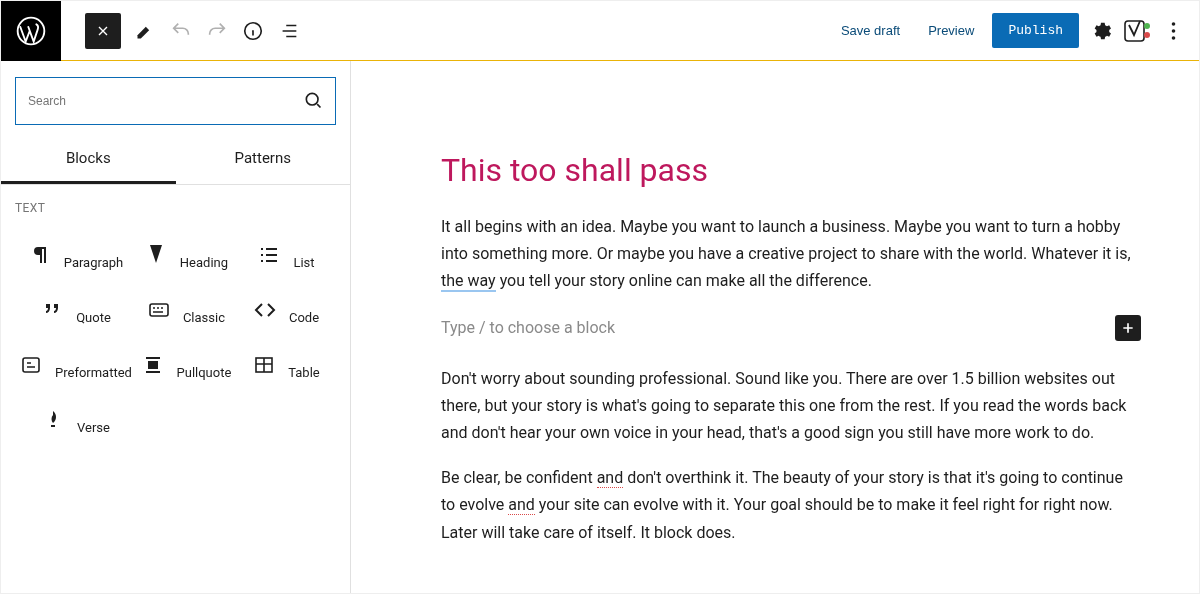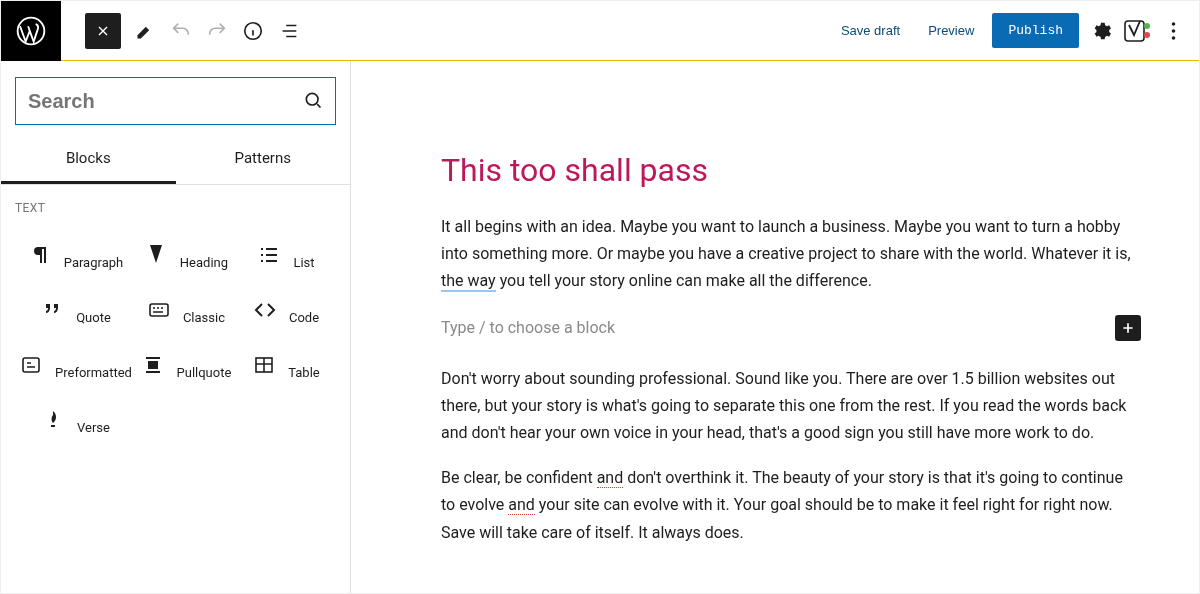--- a/index.html
+++ b/index.html
@@ -15,21 +15,21 @@
 .topbar-right { margin-left: auto; display: flex; align-items: center; gap: 8px; padding-right: 12px; }
 .link-btn { color: #0a4b78; background: none; border: none; cursor: pointer; padding: 8px 10px; font-size: 13px; }
 .publish-btn { background: #0a6bb5; color: #fff; border: none; border-radius: 2px; padding: 10px 16px; font-size: 13px; font-weight: 500; cursor: pointer; font-family: Liberation Mono, monospace; }
 .gear, .yoast, .kebab { width: 28px; height: 28px; display: flex; align-items: center; justify-content: center; cursor: pointer; }
 
 
 .content-row { display: flex; flex: 1; overflow: hidden; }
 .sidebar { width: 350px; border-right: 1px solid #e0e0e0; display: flex; flex-direction: column; overflow-y: auto; }
 .search-wrap { padding: 16px 14px 10px; }
 .search-box { width: 100%; border: 1px solid #0a6bb5; display: flex; align-items: center; height: 48px; padding: 0 12px; }
-.search-box input { flex: 1; border: none; outline: none; font-size: 20px; color: #8b5cf6; background: transparent; font-weight: bold; }
+.search-box input { flex: 1; border: none; outline: none; font-size: 12px; color: #8b5cf6; background: transparent; }
 .search-box input::placeholder { color: #757575; }
 .tabs { display: flex; border-bottom: 1px solid #e0e0e0; }
 .tab { flex: 1; padding: 14px 0; text-align: center; font-size: 15px; color: #1e1e1e; cursor: pointer; border-bottom: 3px solid transparent; }
 .tab.active { border-bottom: 3.5px solid #1e1e1e; color: #1e1e1e; }
 .section-label { font-size: 12px; color: #757575; padding: 16px 14px 8px; text-transform: uppercase; letter-spacing: 0.4px; }
 .block-grid { display: grid; grid-template-columns: repeat(3, 1fr); padding: 4px 14px; }
 .block-tile { display: flex; flex-direction: row; align-items: flex-end; justify-content: center; padding: 16px 4px 12px; cursor: pointer; gap: 12px; }
 .block-tile svg { width: 24px; height: 24px; }
 .block-tile .bl { font-size: 13px; color: #1e1e1e; }
 
@@ -211,18 +211,18 @@
         <div class="placeholder-row">
           <span class="placeholder-text">Type / to choose a block</span>
           <span class="add-block">
             <svg width="16" height="16" viewBox="0 0 24 24" stroke="#fff" stroke-width="2.5">
                 <path d="M12 5v14M5 12h14"></path>
               </svg>
           </span>
         </div>
         <p class="para">Don't worry about sounding professional. Sound like you. There are over 1.5 billion websites out there, but your story is what's going to separate this one from the rest. If you read the words back and don't hear your own voice in your head, that's a good sign you still have more work to do.</p>
         <p class="para">
-          <span>Be clear, be confident </span><span class="spellcheck">and</span><span> don't overthink it. The beauty of your story is that it's going to continue to evolve </span><span class="spellcheck">and</span><span> your site can evolve with it. Your goal should be to make it feel right for right now. Save will take care of itself. It always does.</span>
+          <span>Be clear, be confident </span><span class="spellcheck">and</span><span> don't overthink it. The beauty of your story is that it's going to continue to evolve </span><span class="spellcheck">and</span><span> your site can evolve with it. Your goal should be to make it feel right for right now. Later will take care of itself. It block does.</span>
         </p>
       </div>
     </div>
   </div>
 </div>
 
 </body></html>

